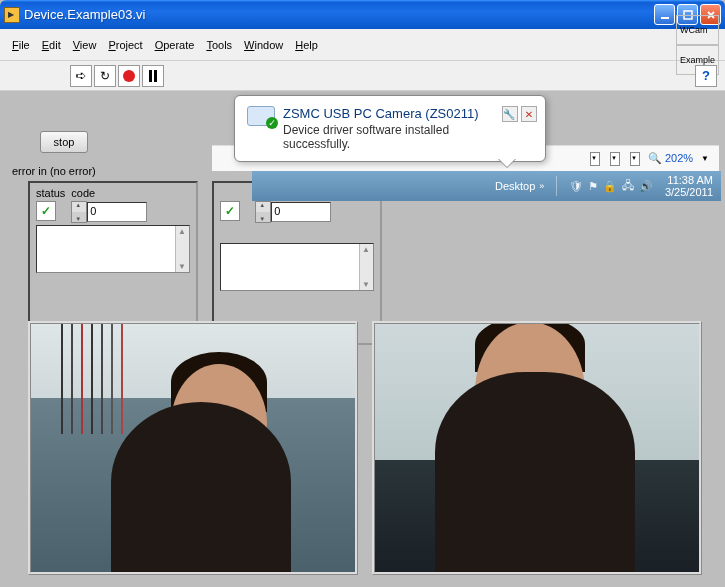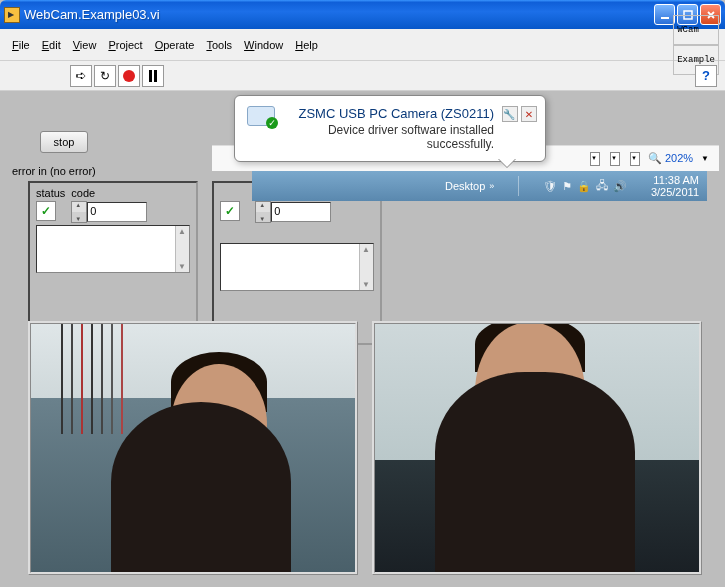--- a/index.html
+++ b/index.html
@@ -14,21 +14,21 @@
 .winbtn { width: 21px; height: 21px; border-radius: 3px; border: 1px solid #fff; display: flex; align-items: center; justify-content: center; cursor: pointer; }
 .winbtn.min, .winbtn.max { background: linear-gradient(to bottom, #7db8ff, #2a6fd8); color: #fff; }
 .winbtn.close { background: linear-gradient(to bottom, #ff8a6f, #d84a1f); color: #fff; }
 .winbtn svg { width: 10px; height: 10px; }
 
 
 .menubar { height: 32px; background: #f0f0f0; border-bottom: 1px solid #d0d0d0; display: flex; align-items: center; padding: 0 6px; }
 .menubar .menu { padding: 2px 6px; cursor: pointer; text-decoration: underline; text-decoration-color: transparent; }
 .menubar .menu .u { text-decoration: underline; }
 .menubar .spacer { flex: 1; }
-.menubar .rightbox { border: 1px solid #c0c0c0; padding: 9px 3px; font-size: 9px; font-family: Liberation Mono, monospace; }
+.menubar .rightbox { border: 1px solid #c0c0c0; padding: 9px 3px; font-size: 9px; }
 
 
 .toolbar { height: 30px; background: #f0f0f0; border-bottom: 1px solid #d0d0d0; display: flex; align-items: center; padding: 0 8px 0 70px; gap: 2px; }
 .tbtn { width: 22px; height: 22px; border: 1px solid #999; background: #fff; display: flex; align-items: center; justify-content: center; cursor: pointer; }
 .tbtn.run::after { content: "➪"; font-size: 13px; }
 .tbtn.cont::after { content: "↻"; font-size: 12px; }
 .tbtn.stop { background: #fff; }
 .tbtn.stop span { width: 12px; height: 12px; background: #e02020; border-radius: 50%; display: block; }
 .tbtn.pause span { display: flex; gap: 2px; }
 .tbtn.pause span::before, .tbtn.pause span::after { content: ""; width: 3px; height: 12px; background: #000; display: block; }
@@ -73,57 +73,57 @@
 .vid.v1 .head { width: 96px; height: 120px; left: 140px; bottom: 88px; }
 .vid.v2 .head { width: 110px; height: 140px; left: 100px; bottom: 110px; }
 .vid .hair { position: absolute; background: #1a1008; }
 .vid.v1 .hair { width: 96px; height: 60px; left: 140px; bottom: 160px; border-radius: 50% 50% 0 0; }
 .vid.v2 .hair { width: 110px; height: 56px; left: 100px; bottom: 200px; border-radius: 50% 50% 0 0; }
 .vid .wires { position: absolute; top: 0; left: 30px; width: 2px; height: 110px; background: #333; box-shadow: 10px 0 #444, 20px 0 #a33, 30px 0 #333, 40px 0 #444, 50px 0 #555, 60px 0 #a44; }
 
 .watermark { position: absolute; right: 40px; bottom: 10px; color: rgba(255,255,255,0.4); font-size: 19px; font-style: italic; font-weight: bold; pointer-events: none; }
 
 
-.balloon { position: absolute; top: 4px; left: 234px; width: 312px; background: #fff; border: 1px solid #888; border-radius: 6px; padding: 10px 8px 10px 12px; box-shadow: 2px 2px 6px rgba(0,0,0,0.25); z-index: 10; text-align: right; }
+.balloon { position: absolute; top: 4px; left: 234px; width: 312px; background: #fff; border: 1px solid #888; border-radius: 6px; padding: 10px 8px 10px 12px; box-shadow: 2px 2px 6px rgba(0,0,0,0.25); z-index: 10; }
 .balloon::after { content: ""; position: absolute; bottom: -14px; right: 30px; border: 8px solid transparent; border-top-color: #fff; }
 .balloon::before { content: ""; position: absolute; bottom: -16px; right: 29px; border: 9px solid transparent; border-top-color: #888; }
 .balloon .row { display: flex; align-items: flex-start; gap: 8px; }
 .balloon .icon { width: 28px; height: 20px; background: #d8e8f8; border: 1px solid #88a8c8; border-radius: 3px; position: relative; flex-shrink: 0; }
 .balloon .icon::after { content: "✓"; position: absolute; bottom: -4px; right: -4px; width: 12px; height: 12px; background: #1a9a1a; color: #fff; border-radius: 50%; font-size: 9px; text-align: center; line-height: 12px; }
 .balloon .txt { flex: 1; }
 .balloon .title { color: #0a3a7a; font-size: 13px; margin-bottom: 2px; }
 .balloon .body { color: #333; font-size: 12px; }
 .balloon .tools { display: flex; gap: 3px; flex-shrink: 0; }
 .balloon .tool { width: 16px; height: 16px; border: 1px solid #aaa; background: #f0f0f0; display: flex; align-items: center; justify-content: center; font-size: 10px; cursor: pointer; }
 .balloon .tool.close { color: #c03020; }
 
 
 .strip { position: absolute; top: 54px; left: 212px; right: 6px; height: 26px; background: #f8f8f8; border-top: 1px solid #ddd; z-index: 5; display: flex; align-items: center; justify-content: flex-end; padding-right: 10px; gap: 8px; }
 .strip .zoom::before { content: "🔍"; margin-right: 3px; font-size: 11px; }
 .strip .zoom { color: #1155cc; }
 .strip .drops { display: flex; gap: 10px; }
 .strip .drop { width: 10px; height: 14px; border: 1px solid #888; background: #fff; position: relative; }
 .strip .drop::after { content: "▾"; position: absolute; font-size: 7px; top: 1px; left: 1px; }
 
-.taskbar { position: absolute; top: 80px; left: 212px; right: 18px; height: 30px; background: linear-gradient(to bottom, #7aa8cc 0%, #5a88ae 100%); z-index: 5; display: flex; align-items: center; color: #fff; padding: 0 8px; gap: 24px; margin-left: 40px; }
+.taskbar { position: absolute; top: 80px; left: 212px; right: 4px; height: 30px; background: linear-gradient(to bottom, #7aa8cc 0%, #5a88ae 100%); z-index: 5; display: flex; align-items: center; color: #fff; padding: 0 8px; gap: 12px; margin-left: 40px; }
 .taskbar .desk { margin-left: auto; display: flex; align-items: center; gap: 4px; }
 .taskbar .tray { display: flex; align-items: center; gap: 5px; font-size: 12px; }
 .taskbar .tray span { opacity: .9; }
 .taskbar .clock { text-align: right; font-size: 11px; line-height: 12px; }
 .taskbar .sep { width: 1px; height: 20px; background: rgba(255,255,255,0.4); }
 
 .cluster.c2 .lbl, .cluster.c2 .row1 > div:first-child .lbl { visibility: hidden; }
 .cluster.c2 .row1 > div:nth-child(2) .lbl { visibility: hidden; }
 </style>
 </head>
 <body>
 
 <div class="titlebar">
   <span class="icon"></span>
-  <span class="title">WebCam.Example03.vi</span>
+  <span class="title">Device.Example03.vi</span>
   <div class="winbtns">
     <div class="winbtn min">
         <svg viewBox="0 0 10 10">
           <rect x="1" y="7" width="8" height="2" fill="#fff"></rect>
         </svg>
       </div>
     <div class="winbtn max">
         <svg viewBox="0 0 10 10">
           <rect x="1" y="1" width="8" height="8" fill="none" stroke="#fff" stroke-width="1.5"></rect>
         </svg>

